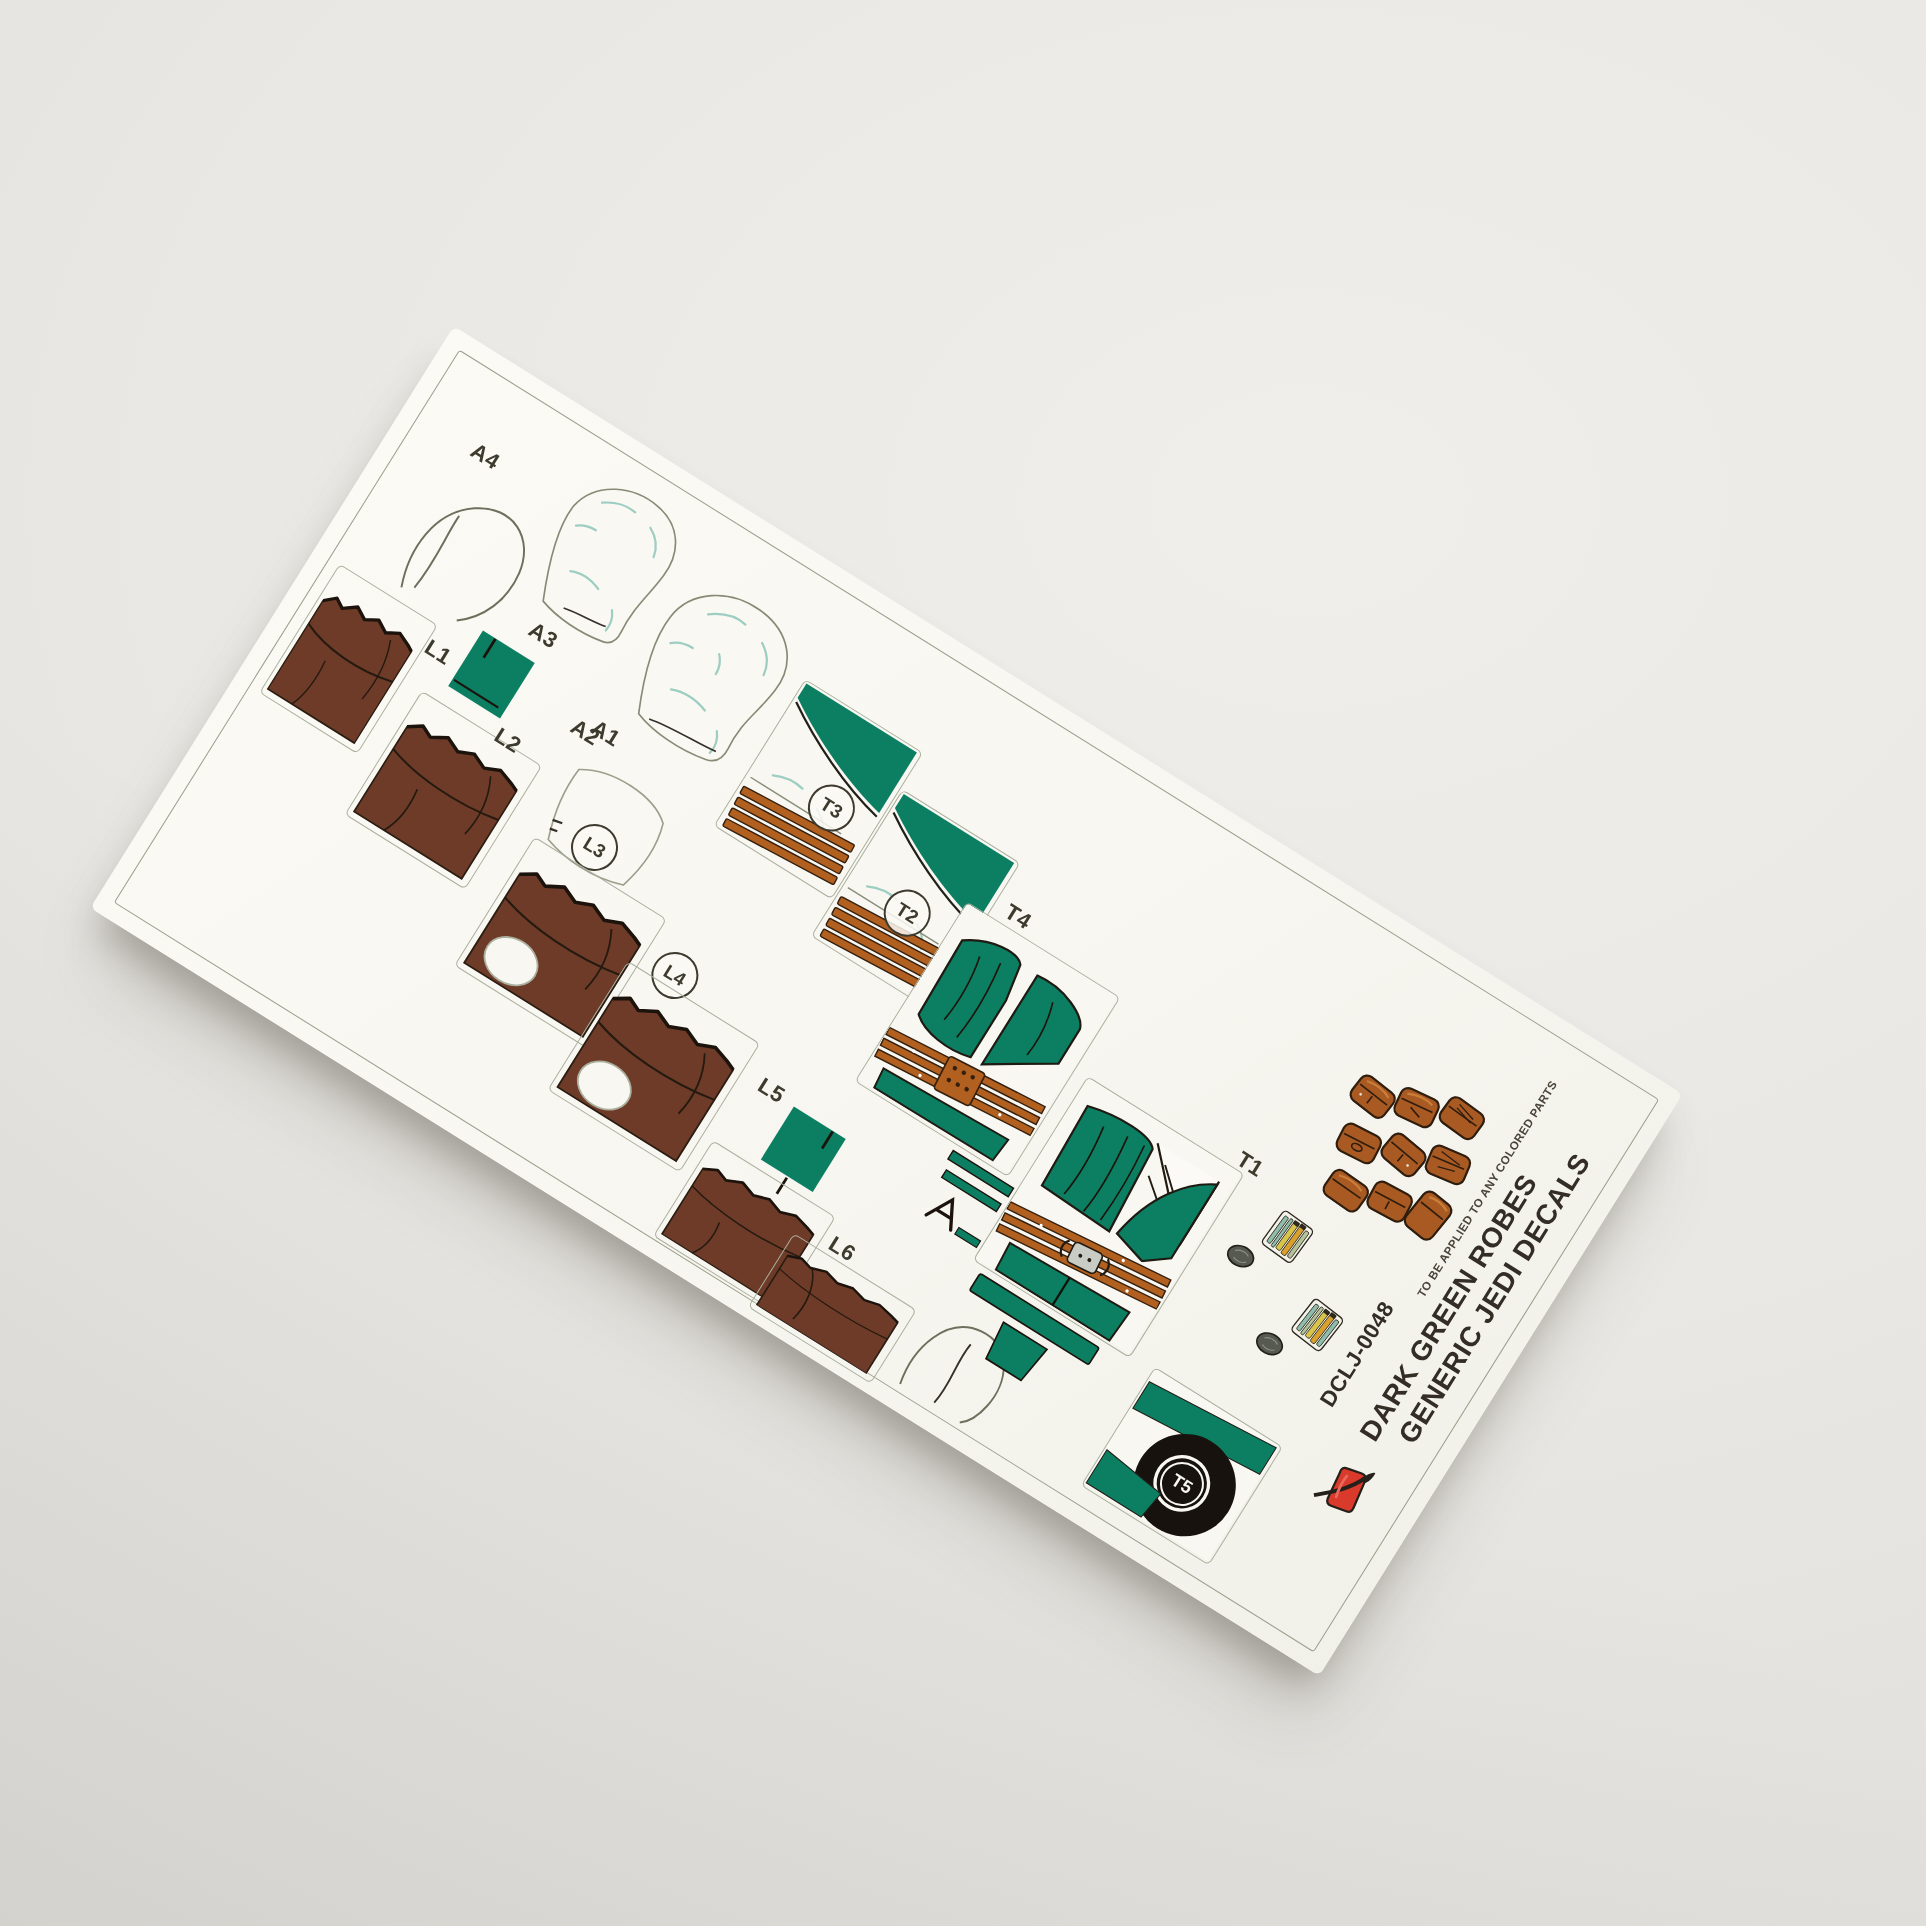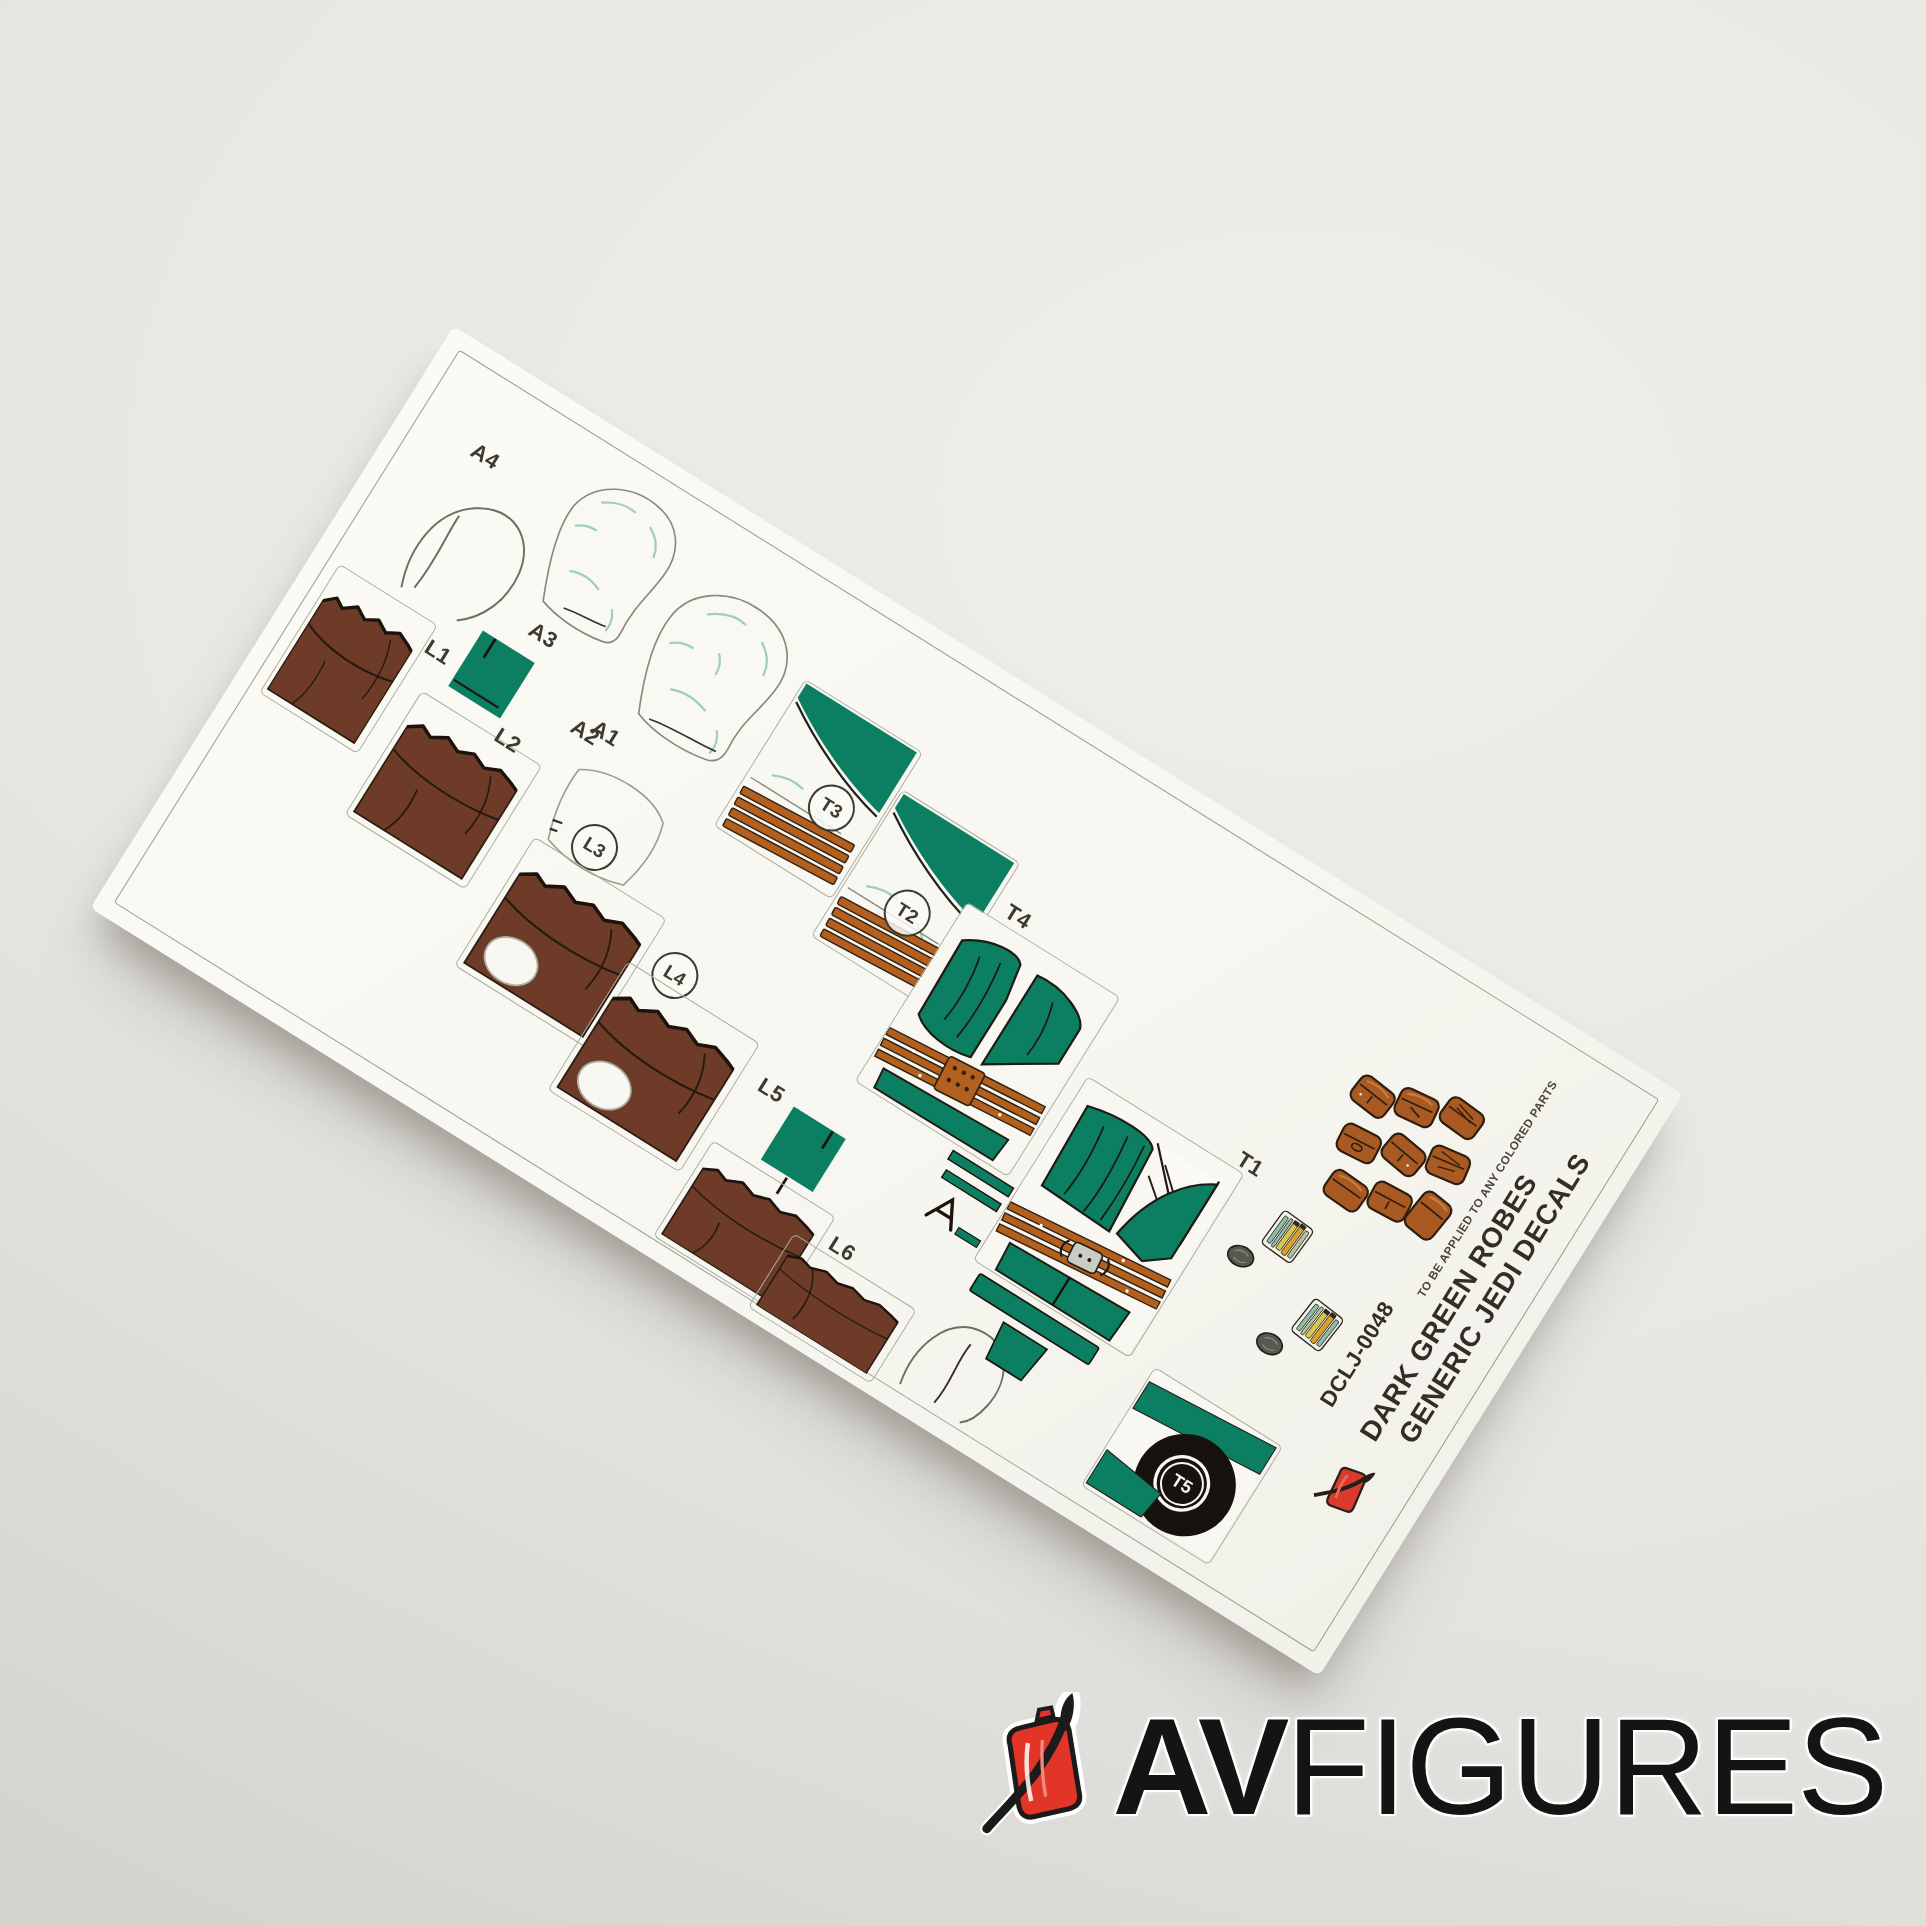--- a/index.html
+++ b/index.html
@@ -371,31 +371,15 @@
     <div class="vtext code" style="left:1311px;top:393px;">DCLJ-0048</div>
 
     <svg class="abs" style="left:1342px;top:484px;" width="54" height="56" viewBox="0 0 96 100">
       <path d="M30,34 Q26,22 38,20 L64,14 Q74,12 76,22 L84,74 Q86,84 76,86 L48,92 Q38,94 36,84 Z" fill="#d93a2b" stroke="#26201a" stroke-width="4"></path>
       <path d="M12,92 C34,72 62,48 74,16" stroke="#26201a" stroke-width="7" fill="none"></path>
       <path d="M70,22 C72,10 78,4 84,0 C86,10 82,22 76,28 Z" fill="#26201a"></path>
       <path d="M44,30 C42,44 44,62 48,76" stroke="#e8695c" stroke-width="5" fill="none"></path>
     </svg>
   </div>
 
-  <div class="watermark">
-    <svg width="128" height="149" viewBox="0 0 230 268">
-      <g stroke="#ffffff" stroke-width="24" fill="none" stroke-linecap="round">
-        <path d="M72,96 Q64,70 92,64 L150,50 Q172,46 178,68 L196,180 Q202,204 178,210 L116,224 Q94,230 88,206 Z"></path>
-        <path d="M30,246 C70,200 140,140 172,44"></path>
-        <path d="M162,56 C162,26 172,10 184,2 C190,22 186,52 172,70 Z"></path>
-      </g>
-      <path d="M72,96 Q64,70 92,64 L150,50 Q172,46 178,68 L196,180 Q202,204 178,210 L116,224 Q94,230 88,206 Z" fill="#e03527" stroke="#1b1b1b" stroke-width="9"></path>
-      <path d="M120,50 L150,44 L146,28 L124,32 Z" fill="#e03527" stroke="#1b1b1b" stroke-width="7"></path>
-      <path d="M30,246 C70,200 140,140 172,44" stroke="#1b1b1b" stroke-width="16" fill="none" stroke-linecap="round"></path>
-      <path d="M162,56 C162,26 172,10 184,2 C190,22 186,52 172,70 Z" fill="#1b1b1b"></path>
-      <path d="M104,92 C100,120 102,160 110,196" stroke="#ffffff" stroke-width="8" fill="none" opacity=".85"></path>
-      <path d="M130,86 C128,120 130,156 136,188" stroke="#f08a7d" stroke-width="6" fill="none"></path>
-    </svg>
-    <div class="brand"><span class="bold">AV</span><span class="light">FIGURES</span></div>
-  </div>
 
 </div>
 
 
 </body></html>

